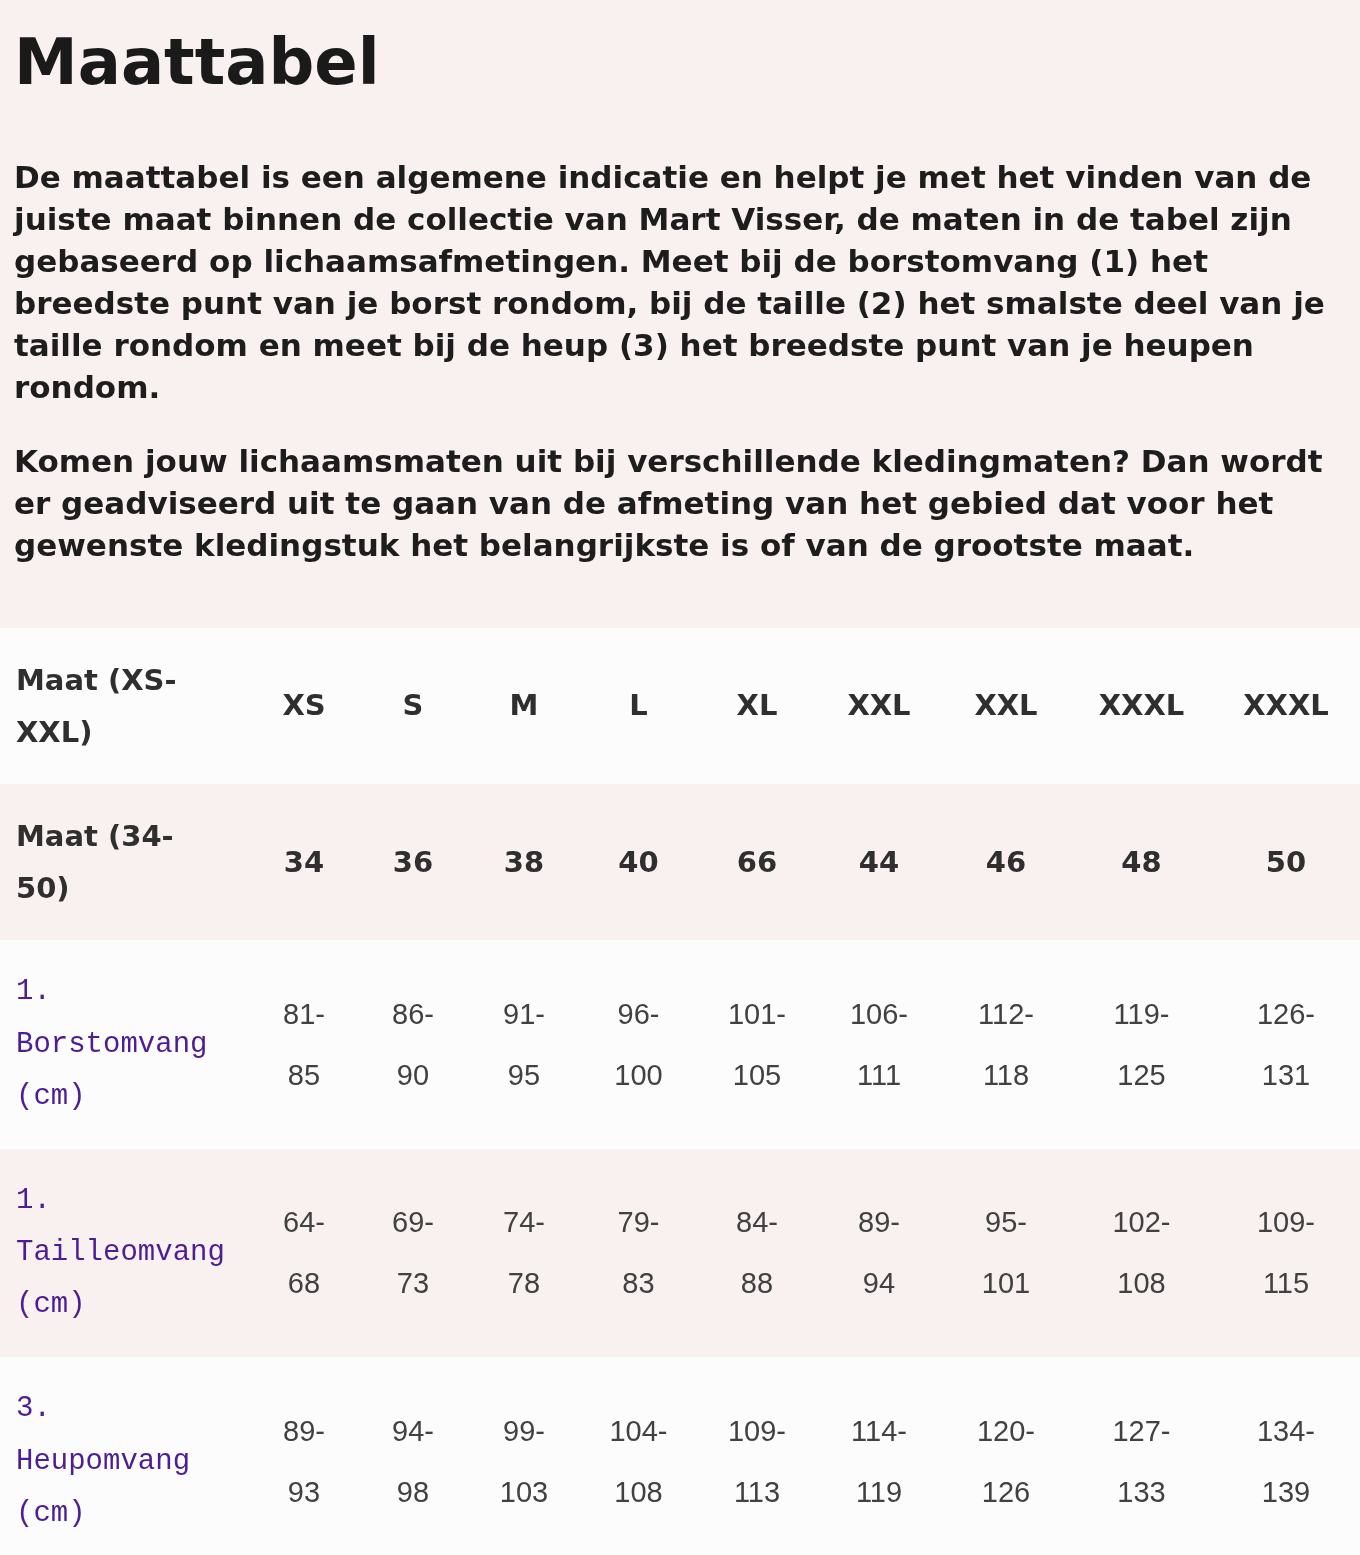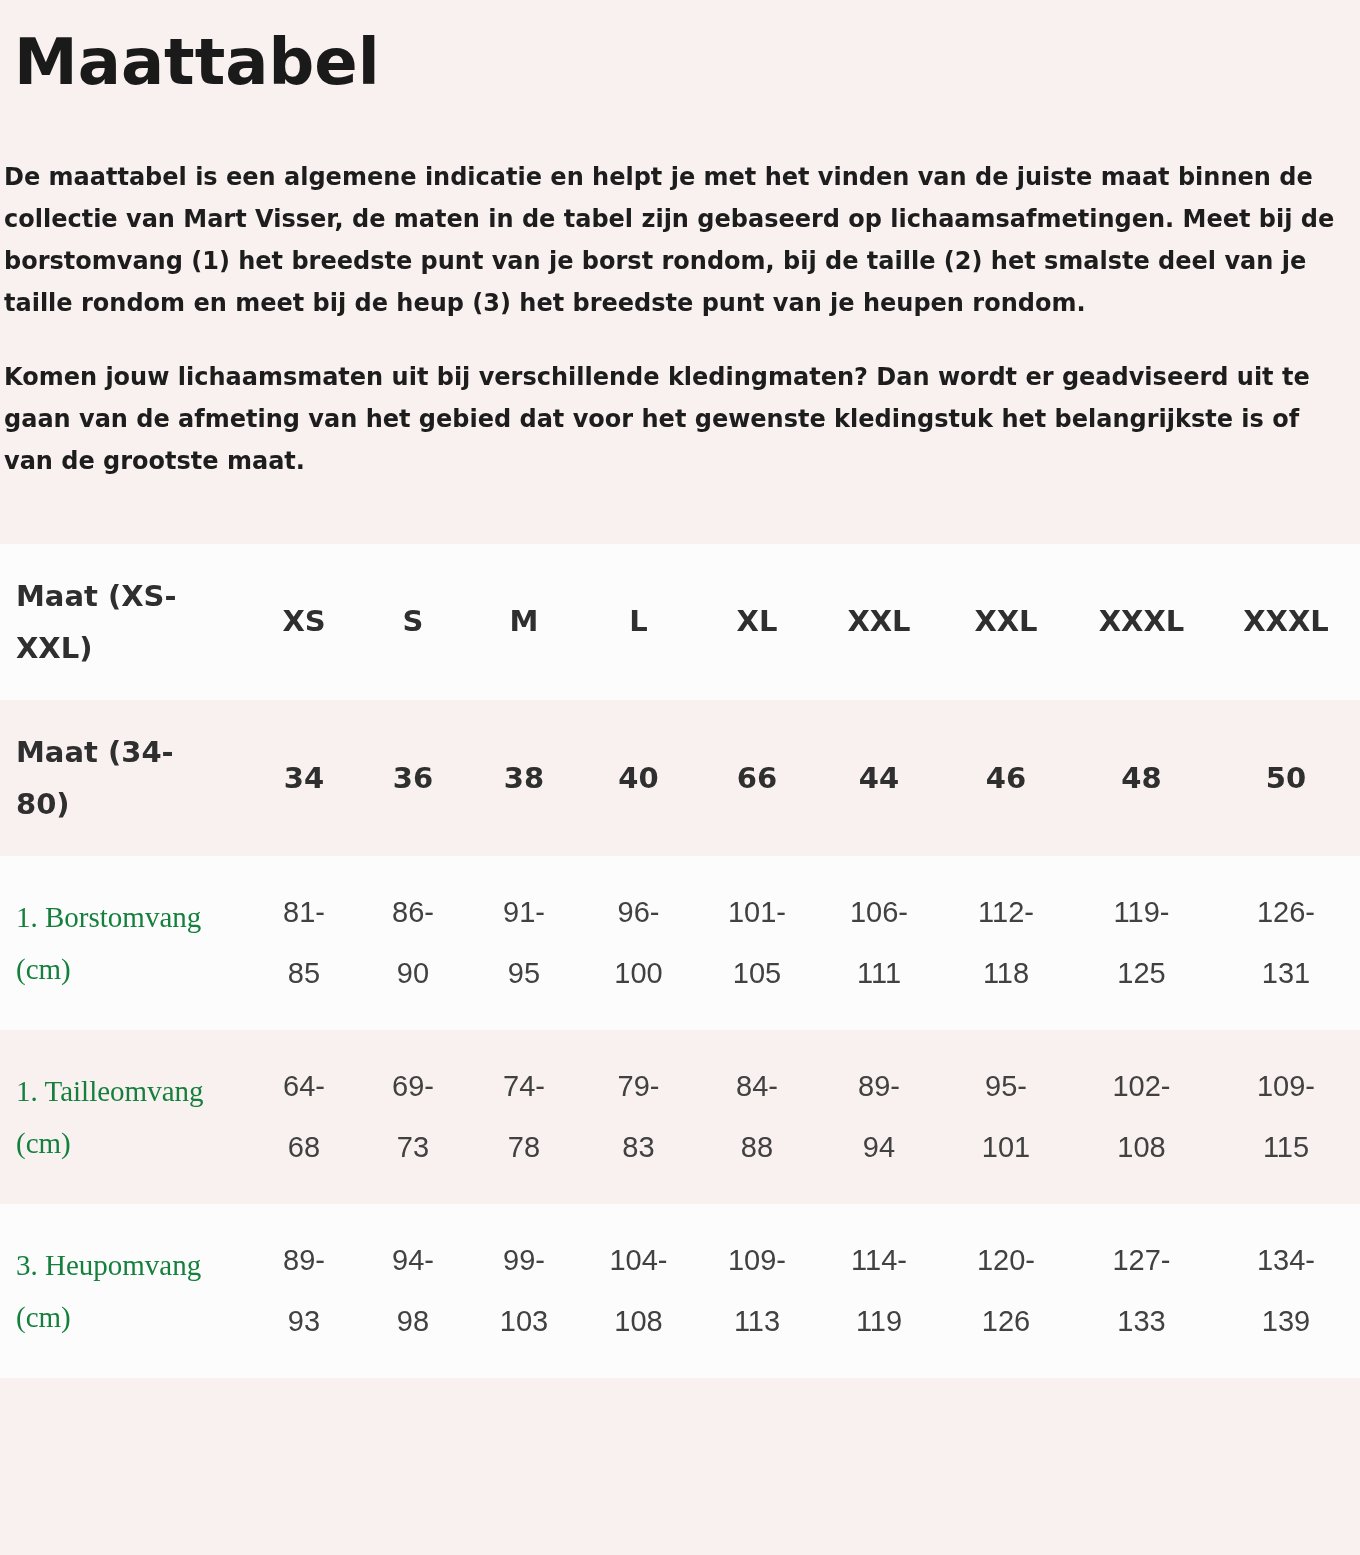--- a/index.html
+++ b/index.html
@@ -15,23 +15,23 @@
     color: #1c1c1c;
   }
   .page-title {
     margin: 26px 14px 0 14px;
     font-size: 64px;
     line-height: 1.15;
     font-weight: 700;
     color: #1a1a1a;
   }
   .body-paragraph {
-    margin: 56px 14px 0 4px;
+    margin: 56px 14px 0 14px;
     max-width: 1332px;
-    font-size: 24px;
+    font-size: 31px;
     font-weight: 700;
     line-height: 42px;
     color: #1d1d1d;
   }
   .body-paragraph.second {
     margin-top: 32px;
   }
   table.size-table {
     margin-top: 62px;
     width: 1360px;
@@ -61,22 +61,22 @@
     line-height: 2.1;
     font-weight: 400;
     color: #414141;
     font-family: "Liberation Sans", sans-serif;
   }
   .size-table td.row-label {
     text-align: left;
     padding-left: 16px;
     line-height: 1.8;
     font-weight: 400;
-    color: #15803d;
-    font-family: Liberation Serif, serif;
+    color: #4c1d95;
+    font-family: Liberation Mono, monospace;
   }
   .size-table .label-wrap {
     display: inline-block;
     max-width: 188px;
   }
   .size-table tr.bold-row td.row-label,
   .size-table tr.bold-row td.value-cell {
     font-weight: 700;
     color: #2f2f2f;
     font-family: "DejaVu Sans", "Liberation Sans", sans-serif;
@@ -112,21 +112,21 @@
           <td class="value-cell">S</td>
           <td class="value-cell">M</td>
           <td class="value-cell">L</td>
           <td class="value-cell">XL</td>
           <td class="value-cell">XXL</td>
           <td class="value-cell">XXL</td>
           <td class="value-cell">XXXL</td>
           <td class="value-cell">XXXL</td>
         </tr>
         <tr class="bold-row">
-          <td class="row-label"><span class="label-wrap">Maat (34-80)</span></td>
+          <td class="row-label"><span class="label-wrap">Maat (34-50)</span></td>
           <td class="value-cell">34</td>
           <td class="value-cell">36</td>
           <td class="value-cell">38</td>
           <td class="value-cell">40</td>
           <td class="value-cell">66</td>
           <td class="value-cell">44</td>
           <td class="value-cell">46</td>
           <td class="value-cell">48</td>
           <td class="value-cell">50</td>
         </tr>

